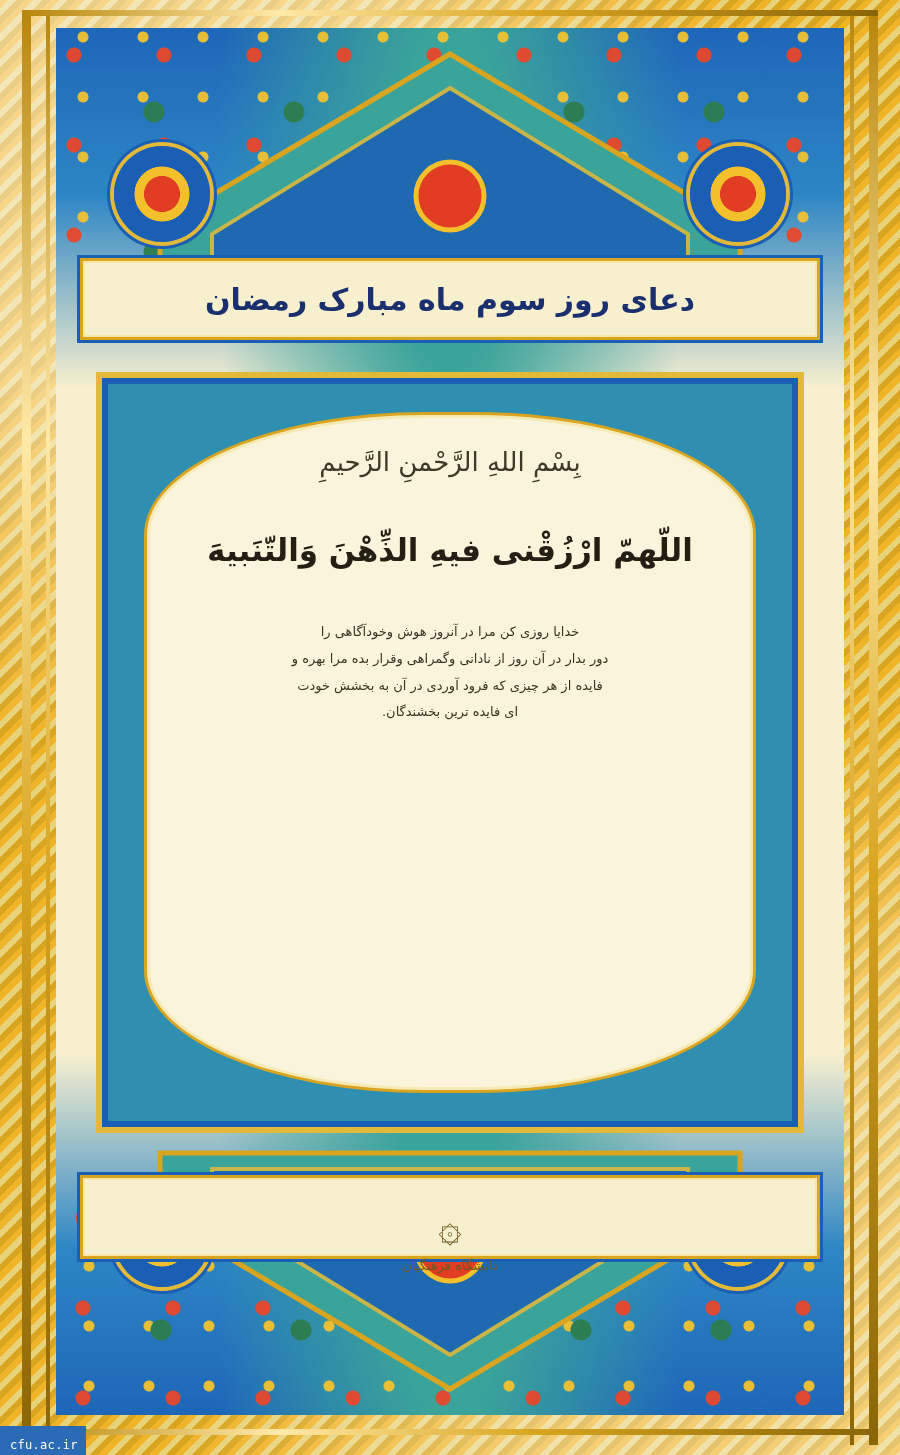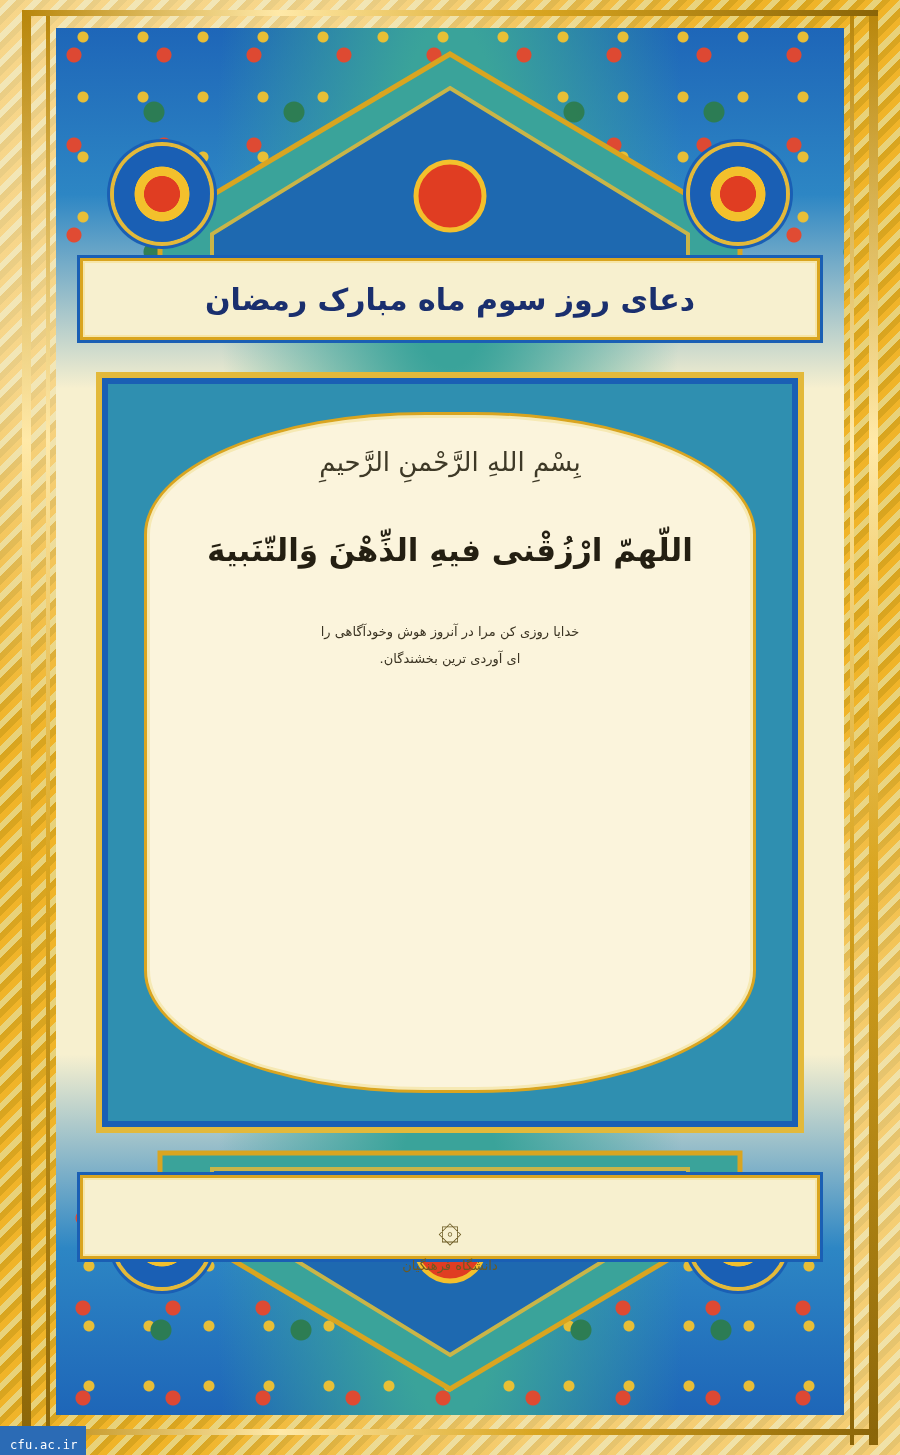--- a/index.html
+++ b/index.html
@@ -245,21 +245,23 @@
     <div class="cream-medallion">
 
       <div class="basmala">بِسْمِ اللهِ الرَّحْمنِ الرَّحيمِ</div>
 
       <div class="arabic-dua">
         <span class="line">اللّهمّ ارْزُقْنى فيهِ الذِّهْنَ وَالتّنَبيهَ</span>
       </div>
 
       <div class="persian-trans">
         <span class="line">خدایا روزی کن مرا در آنروز هوش وخودآگاهی را</span>
-        <span class="line">ای آوردی ترین بخشندگان.</span>
+        <span class="line">دور بدار در آن روز از نادانی وگمراهی وقرار بده مرا بهره و</span>
+        <span class="line">فایده از هر چیزی که فرود آوردی در آن به بخشش خودت</span>
+        <span class="line">ای فایده ترین بخشندگان.</span>
       </div>
 
     </div>
   </div>
 
   <div class="bottom-cartouche"></div>
 
   <div class="logo-wrap">
     <div class="logo-mark">۞</div>
     <div class="logo-text">دانشگاه فرهنگیان</div>

